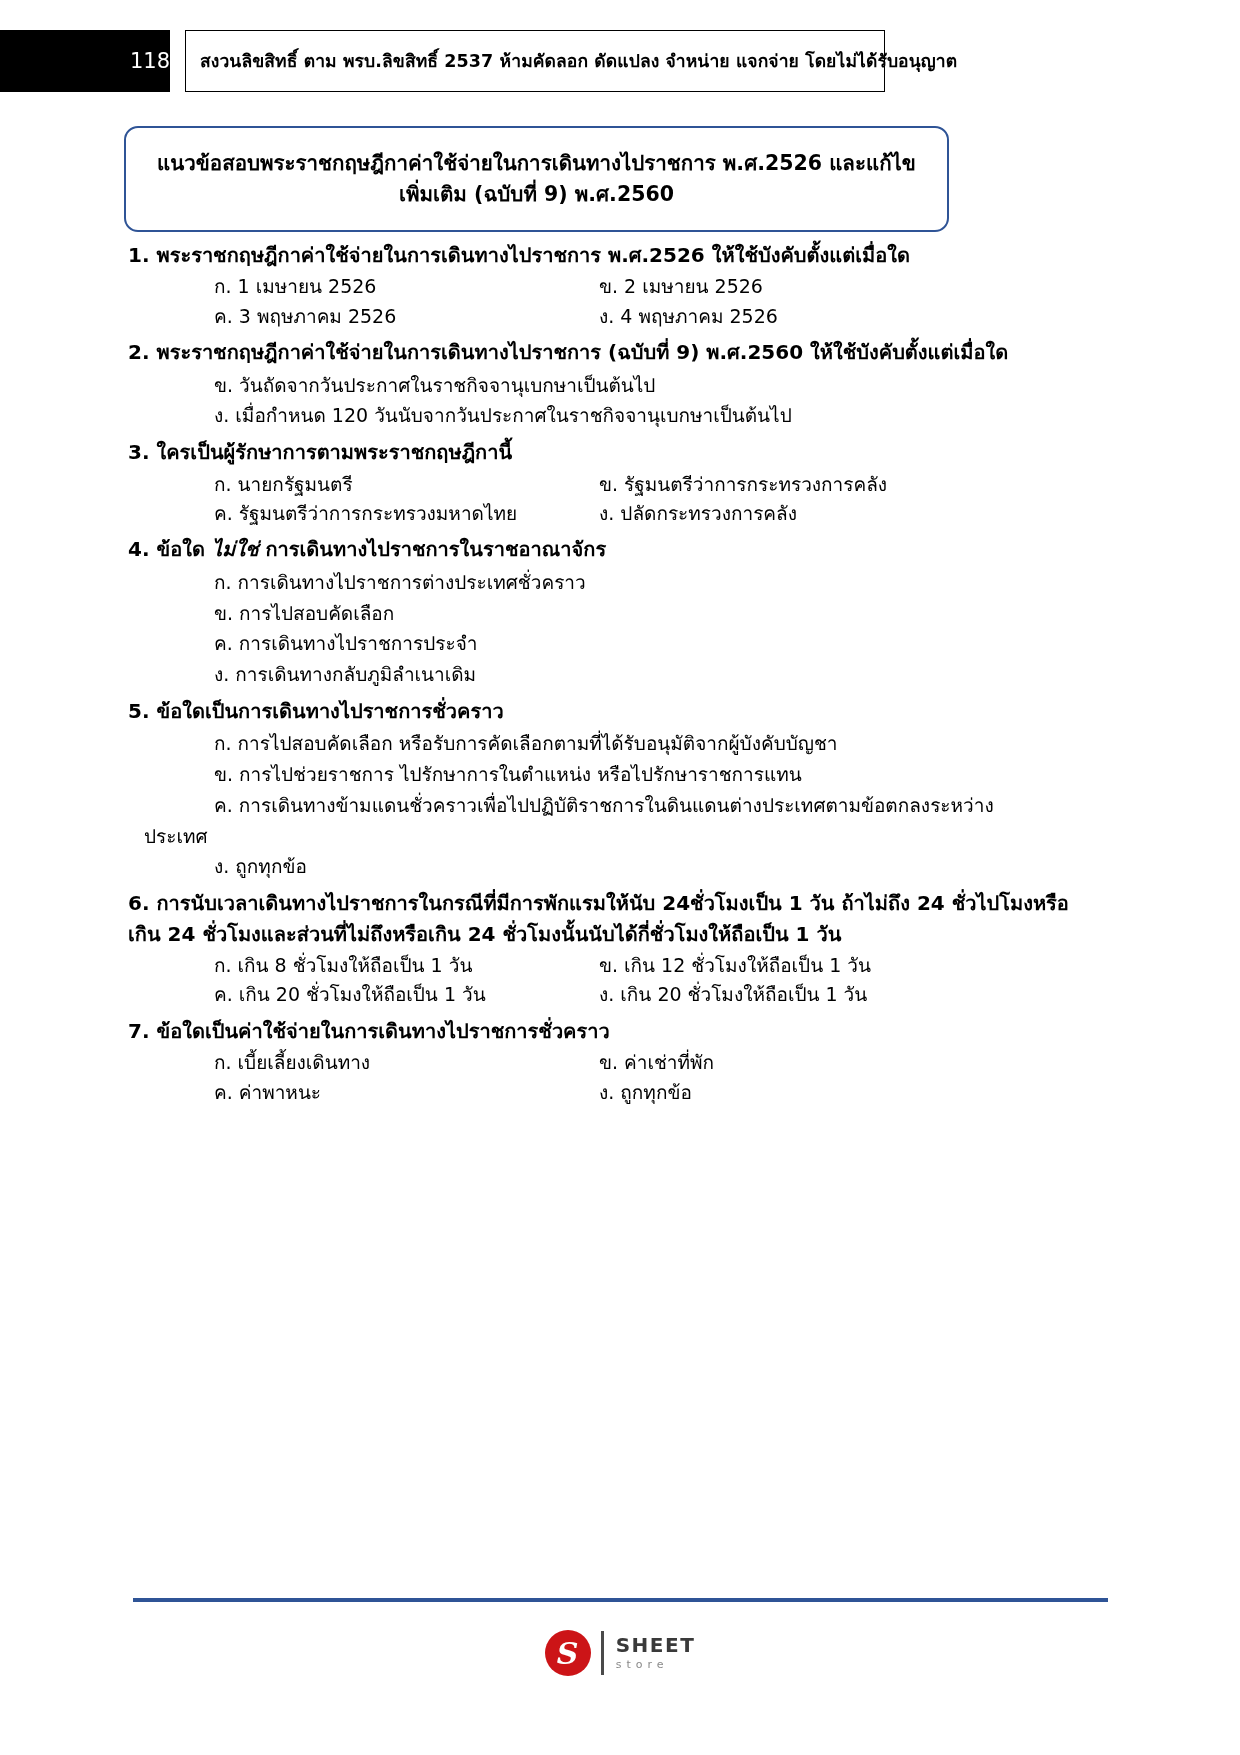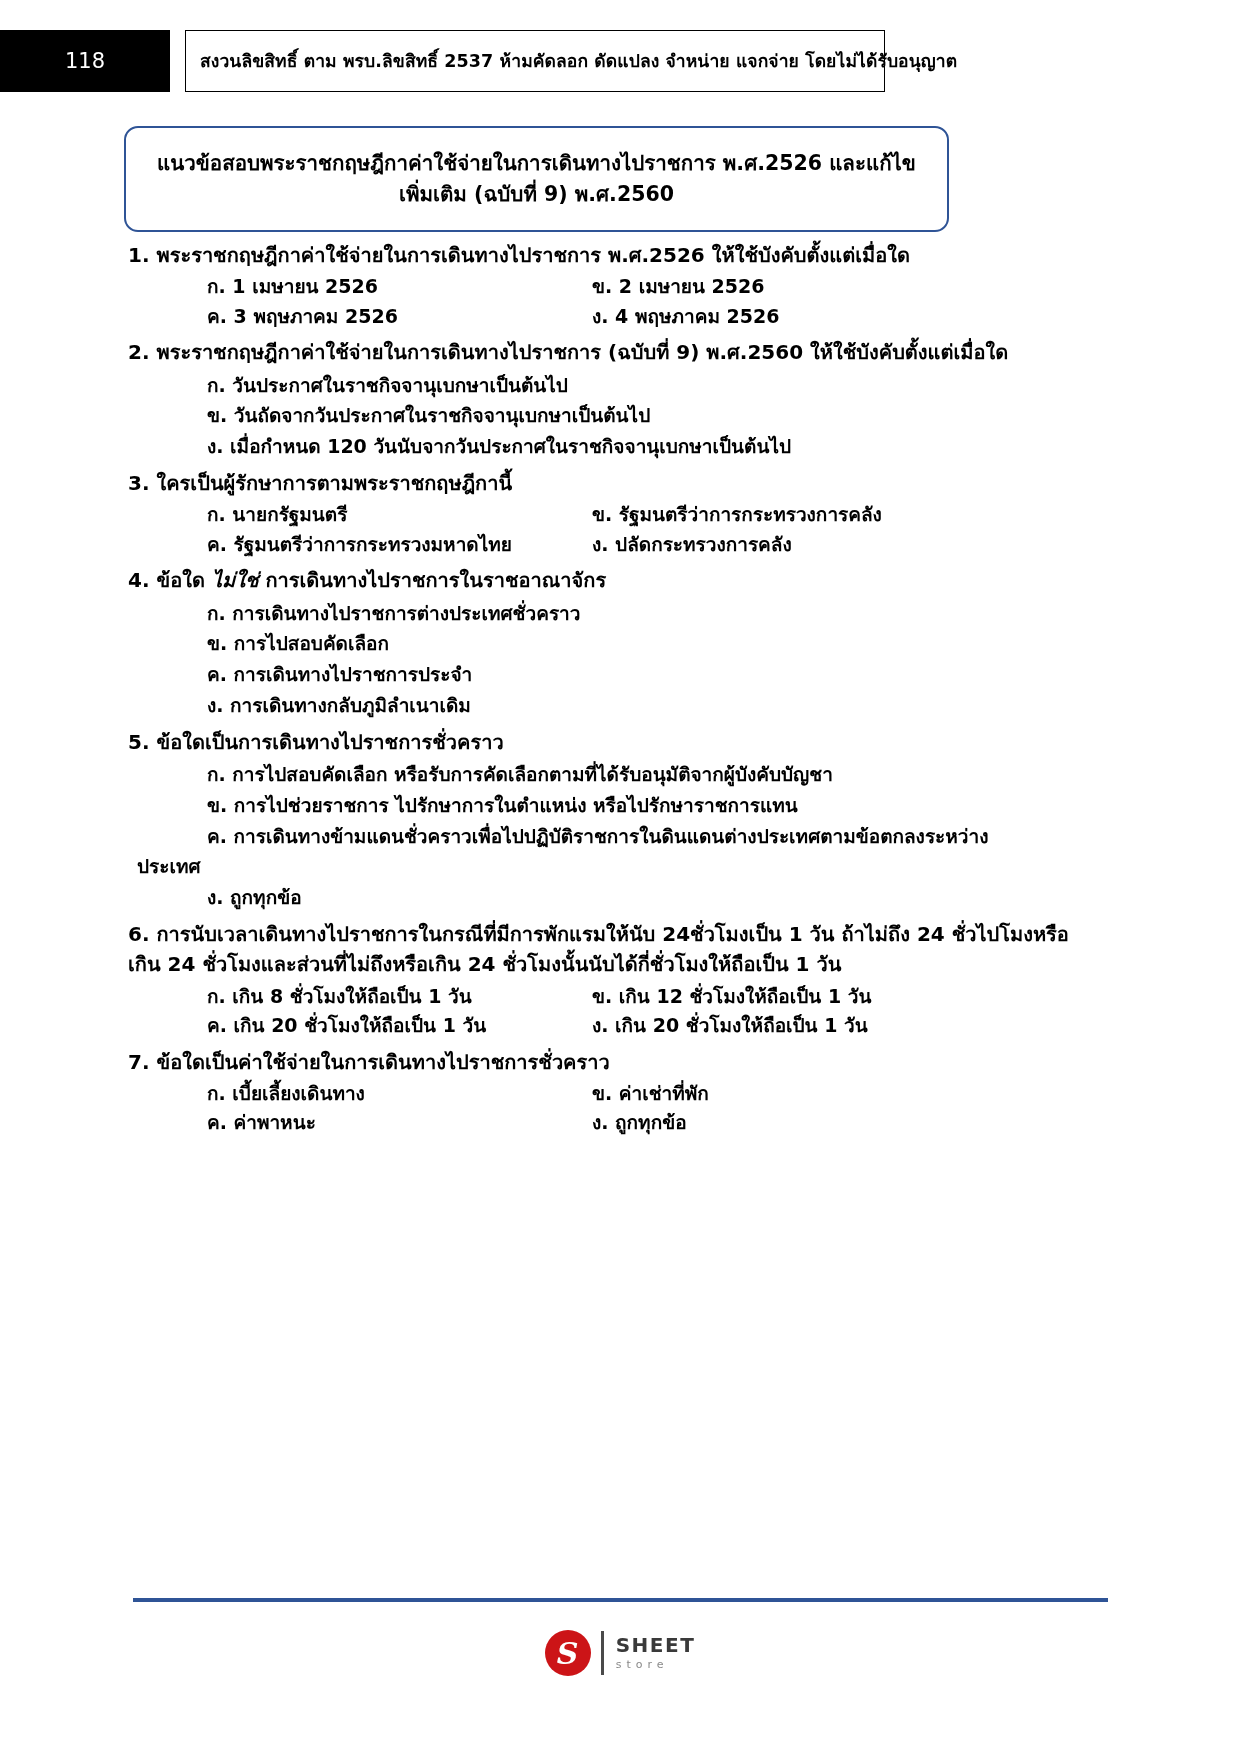--- a/index.html
+++ b/index.html
@@ -28,21 +28,21 @@
     position: absolute;
     left: 0;
     top: 0;
     width: 170px;
     height: 62px;
     background: #000000;
     color: #ffffff;
     font-size: 21px;
     display: flex;
     align-items: center;
-    justify-content: center;
+    justify-content: flex-end;
   }
   .header-notice-box {
     position: absolute;
     left: 185px;
     top: 0;
     width: 700px;
     height: 62px;
     border: 1px solid #000000;
     background: #ffffff;
     display: flex;
@@ -92,22 +92,21 @@
     font-size: 20px;
     font-weight: bold;
     line-height: 1.52;
     margin: 0 0 2px 0;
     text-indent: 0;
   }
   .q-underline-italic {
     font-style: italic;
   }
   .choices {
-    margin: 0 0 6px 9px;
-    font-weight: bold;
+    margin: 0 0 6px 16px;
   }
   .choice-row {
     display: flex;
     line-height: 1.55;
   }
   .choice-row .c-a {
     width: 455px;
     padding-left: 70px;
     box-sizing: border-box;
     font-size: 19px;
@@ -209,21 +208,20 @@
     <div class="choice-row">
       <div class="c-a">ค. 3 พฤษภาคม 2526</div>
       <div class="c-b">ง. 4 พฤษภาคม 2526</div>
     </div>
   </div>
 
   <div class="question">
     <span>2. พระราชกฤษฎีกาค่าใช้จ่ายในการเดินทางไปราชการ (ฉบับที่ 9) พ.ศ.2560 ให้ใช้บังคับตั้งแต่เมื่อใด</span>
   </div>
   <div class="choices">
-    <div class="choice-full">ก. วันประกาศในราชกิจจานุเบกษาเป็นต้นไป</div>
     <div class="choice-full">ข. วันถัดจากวันประกาศในราชกิจจานุเบกษาเป็นต้นไป</div>
     <div class="choice-full">ง. เมื่อกำหนด 120 วันนับจากวันประกาศในราชกิจจานุเบกษาเป็นต้นไป</div>
   </div>
 
   <div class="question">
     <span>3. ใครเป็นผู้รักษาการตามพระราชกฤษฎีกานี้</span>
   </div>
   <div class="choices">
     <div class="choice-row">
       <div class="c-a">ก. นายกรัฐมนตรี</div>

